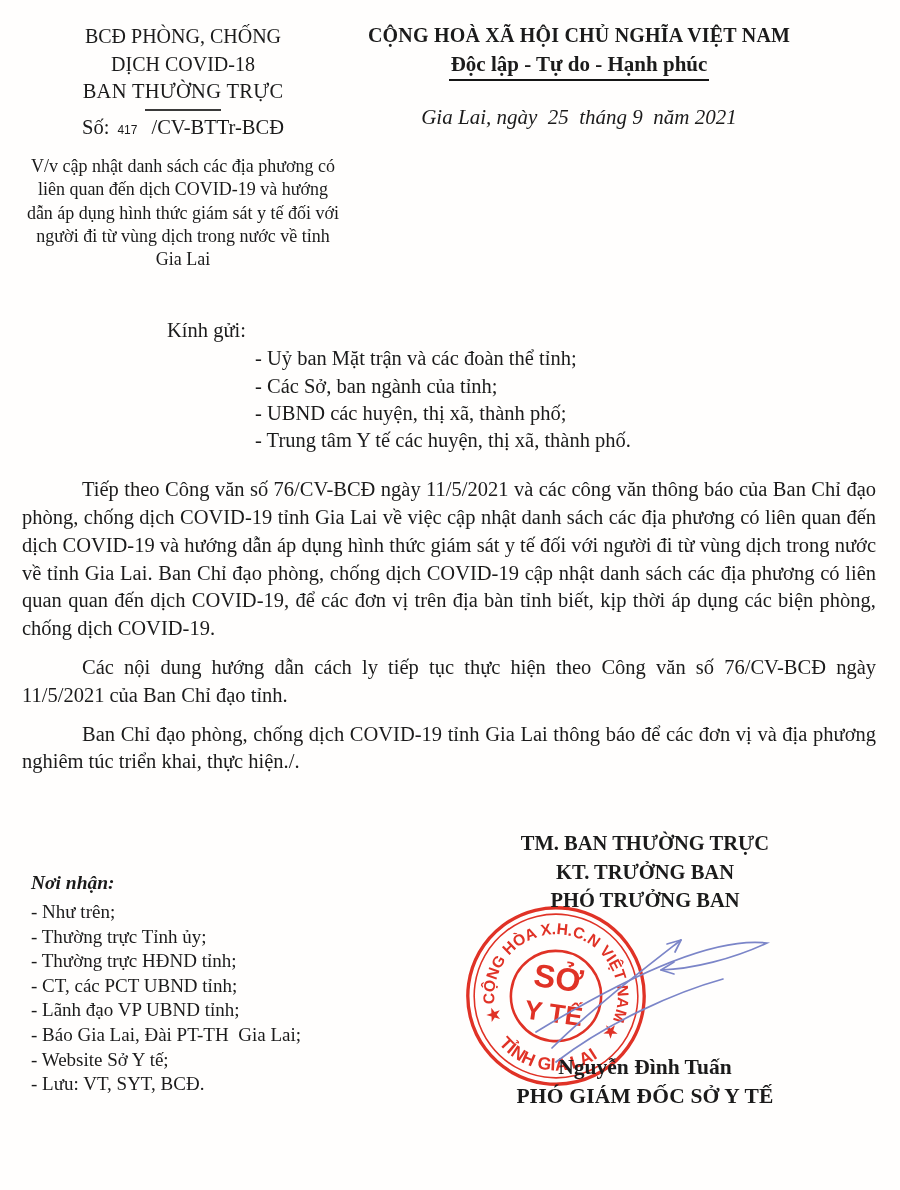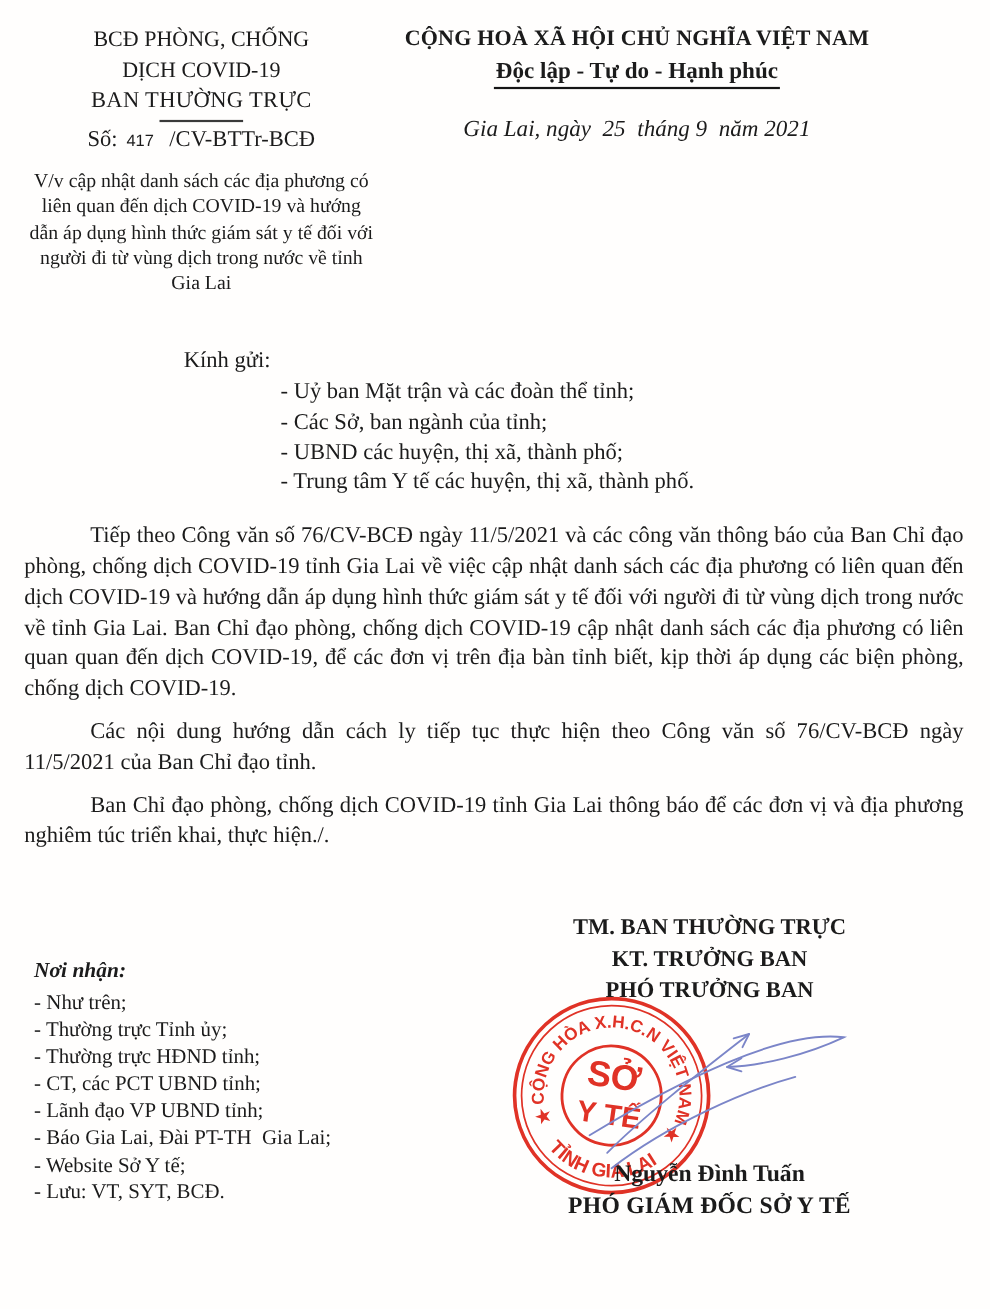--- a/index.html
+++ b/index.html
@@ -11,21 +11,21 @@
     color:#1b1b1b;
     overflow:hidden;
   }
   
   .header { display:flex; padding-top:22px; }
   .h-left { width:322px; margin-left:22px; text-align:center; }
   .h-left .ln { font-size:20px; line-height:28px; }
   .h-left .ln-bold { font-size:20.5px; line-height:27px; font-weight:normal; letter-spacing:0.3px; }
   .h-rule { width:76px; border-top:2px solid #3a3a3a; margin:4px auto 3px auto; }
   .so-line { font-size:20.5px; line-height:27px; white-space:pre; }
-  .so-number { font-family:"Liberation Sans", sans-serif; font-size:15px; margin:0 14px 16px 8px; }
+  .so-number { font-family:"Liberation Sans", sans-serif; font-size:12px; margin:0 14px 16px 8px; }
   .subject { margin-top:11px; font-size:18px; line-height:23.3px; padding:0 2px; }
   .h-right { width:446px; margin-left:12px; text-align:center; }
   .motto1 { font-size:20px; font-weight:bold; line-height:27px; letter-spacing:0.2px; }
   .motto2-wrap { margin-top:3px; }
   .motto2 { display:inline-block; font-size:21px; font-weight:bold; border-bottom:2.2px solid #151515; padding:0 2px 2px 2px; }
   .dateline { margin-top:24px; font-size:21px; font-style:italic; white-space:pre; }
   
   .salutation { margin-top:46px; }
   .kinh-gui { margin-left:167px; font-size:20.5px; line-height:27px; }
   .recipients { margin:1px 0 0 0; padding:0 0 0 255px; list-style:none; }
@@ -56,21 +56,21 @@
   .signer-title { font-size:21.5px; line-height:29px; letter-spacing:0.2px; }
 </style>
 </head>
 <body>
 
 <div class="page">
 
   <div class="header">
     <div class="h-left">
       <div class="ln">BCĐ PHÒNG, CHỐNG</div>
-      <div class="ln">DỊCH COVID-19</div>
+      <div class="ln">DỊCH COVID-18</div>
       <div class="ln-bold">BAN THƯỜNG TRỰC</div>
       <div class="h-rule"></div>
       <div class="so-line"><span>Số:</span><span class="so-number">417</span><span>/CV-BTTr-BCĐ</span></div>
       <div class="subject">V/v cập nhật danh sách các địa phương có liên quan đến dịch COVID-19 và hướng dẫn áp dụng hình thức giám sát y tế đối với người đi từ vùng dịch trong nước về tỉnh Gia Lai</div>
     </div>
     <div class="h-right">
       <div class="motto1">CỘNG HOÀ XÃ HỘI CHỦ NGHĨA VIỆT NAM</div>
       <div class="motto2-wrap">
         <span class="motto2">Độc lập - Tự do - Hạnh phúc</span>
       </div>

